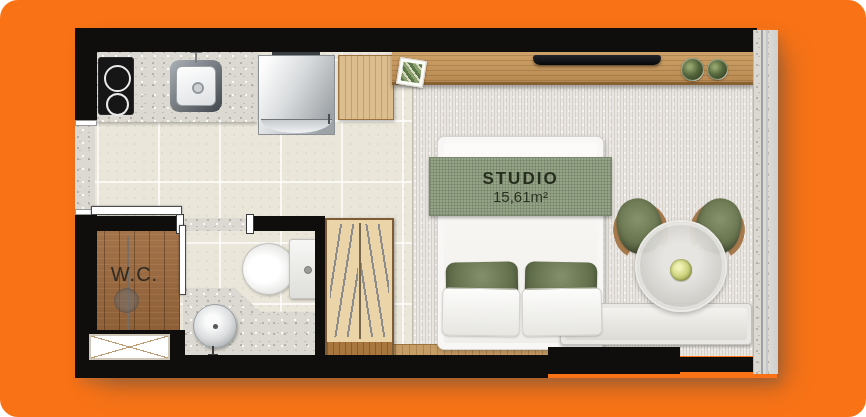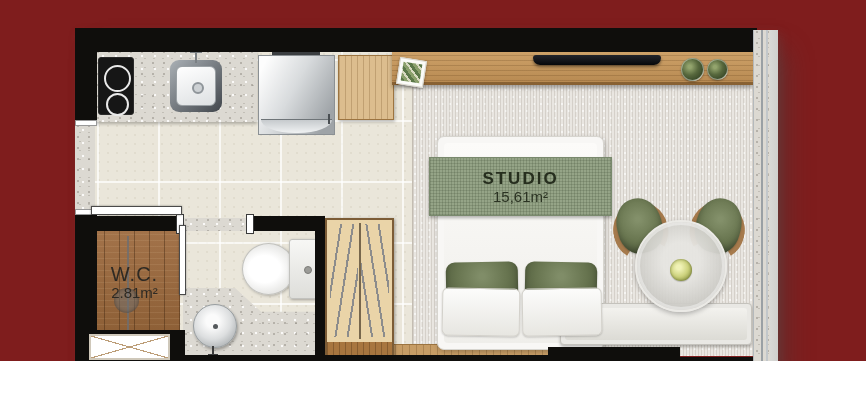--- a/index.html
+++ b/index.html
@@ -1,17 +1,17 @@
 <!DOCTYPE html>
 <html><head>
 <meta charset="utf-8">
 <style>
   html,body{margin:0;padding:0;background:#ffffff;}
-  #canvas{position:relative;width:866px;height:361px;background:#7f1d1d;overflow:hidden;
-          font-family:"Liberation Sans",sans-serif;}
+  #canvas{position:relative;width:866px;height:417px;background:#f97316;overflow:hidden;
+          font-family:"Liberation Sans",sans-serif;border-radius:18px;}
   #plan{position:absolute;left:75px;top:28px;width:702px;height:350px;
         box-shadow:16px 14px 26px -8px rgba(70,70,70,.45), 4px 6px 10px rgba(90,90,90,.25);}
   .abs{position:absolute;}
 
   
   .granite{background-color:#dcd9d2;background-image:
     radial-gradient(circle at 3px 2px, rgba(120,115,105,.38) 1px, transparent 1.5px),
     radial-gradient(circle at 8px 6px, rgba(255,255,255,.85) 1px, transparent 1.6px),
     radial-gradient(circle at 5px 9px, rgba(140,135,125,.32) 1px, transparent 1.4px);
     background-size:11px 11px,13px 13px,9px 9px;}
@@ -222,21 +222,20 @@
     </div>
     <div class="abs bench" style="left:485px;top:275px;width:190px;height:40px;">
       <div class="bench-cushion"></div>
     </div>
 
     <div class="abs wcwood" style="left:14px;top:200px;width:91px;height:105px;z-index:5;">
       <div class="abs shower-rail" style="left:38px;top:8px;width:2px;height:94px;opacity:.8;"></div>
       <div class="abs shower-disc" style="left:25px;top:60px;width:25px;height:25px;"></div>
       <div class="abs wc-label" style="left:0;right:0;top:36px;">
         <div class="wc-name">W.C.</div>
-        <div class="wc-area">2.81m²</div>
       </div>
     </div>
     <div class="abs granite" style="left:108px;top:260px;width:137px;height:68px;z-index:5;
                 clip-path:polygon(0 0, 38% 0, 57% 35%, 100% 35%, 100% 100%, 0 100%);"></div>
     <div class="abs basin" style="left:118px;top:276px;width:42px;height:42px;z-index:6;">
       <div class="basin-dot"></div>
     </div>
     <div class="abs" style="left:137px;top:318px;width:2px;height:9px;background:#3c3c3c;z-index:7;"></div>
     <div class="abs" style="left:133px;top:326px;width:10px;height:2px;background:#3c3c3c;z-index:7;"></div>
     <div class="abs toilet-bowl" style="left:167px;top:215px;width:51px;height:50px;z-index:6;"></div>

